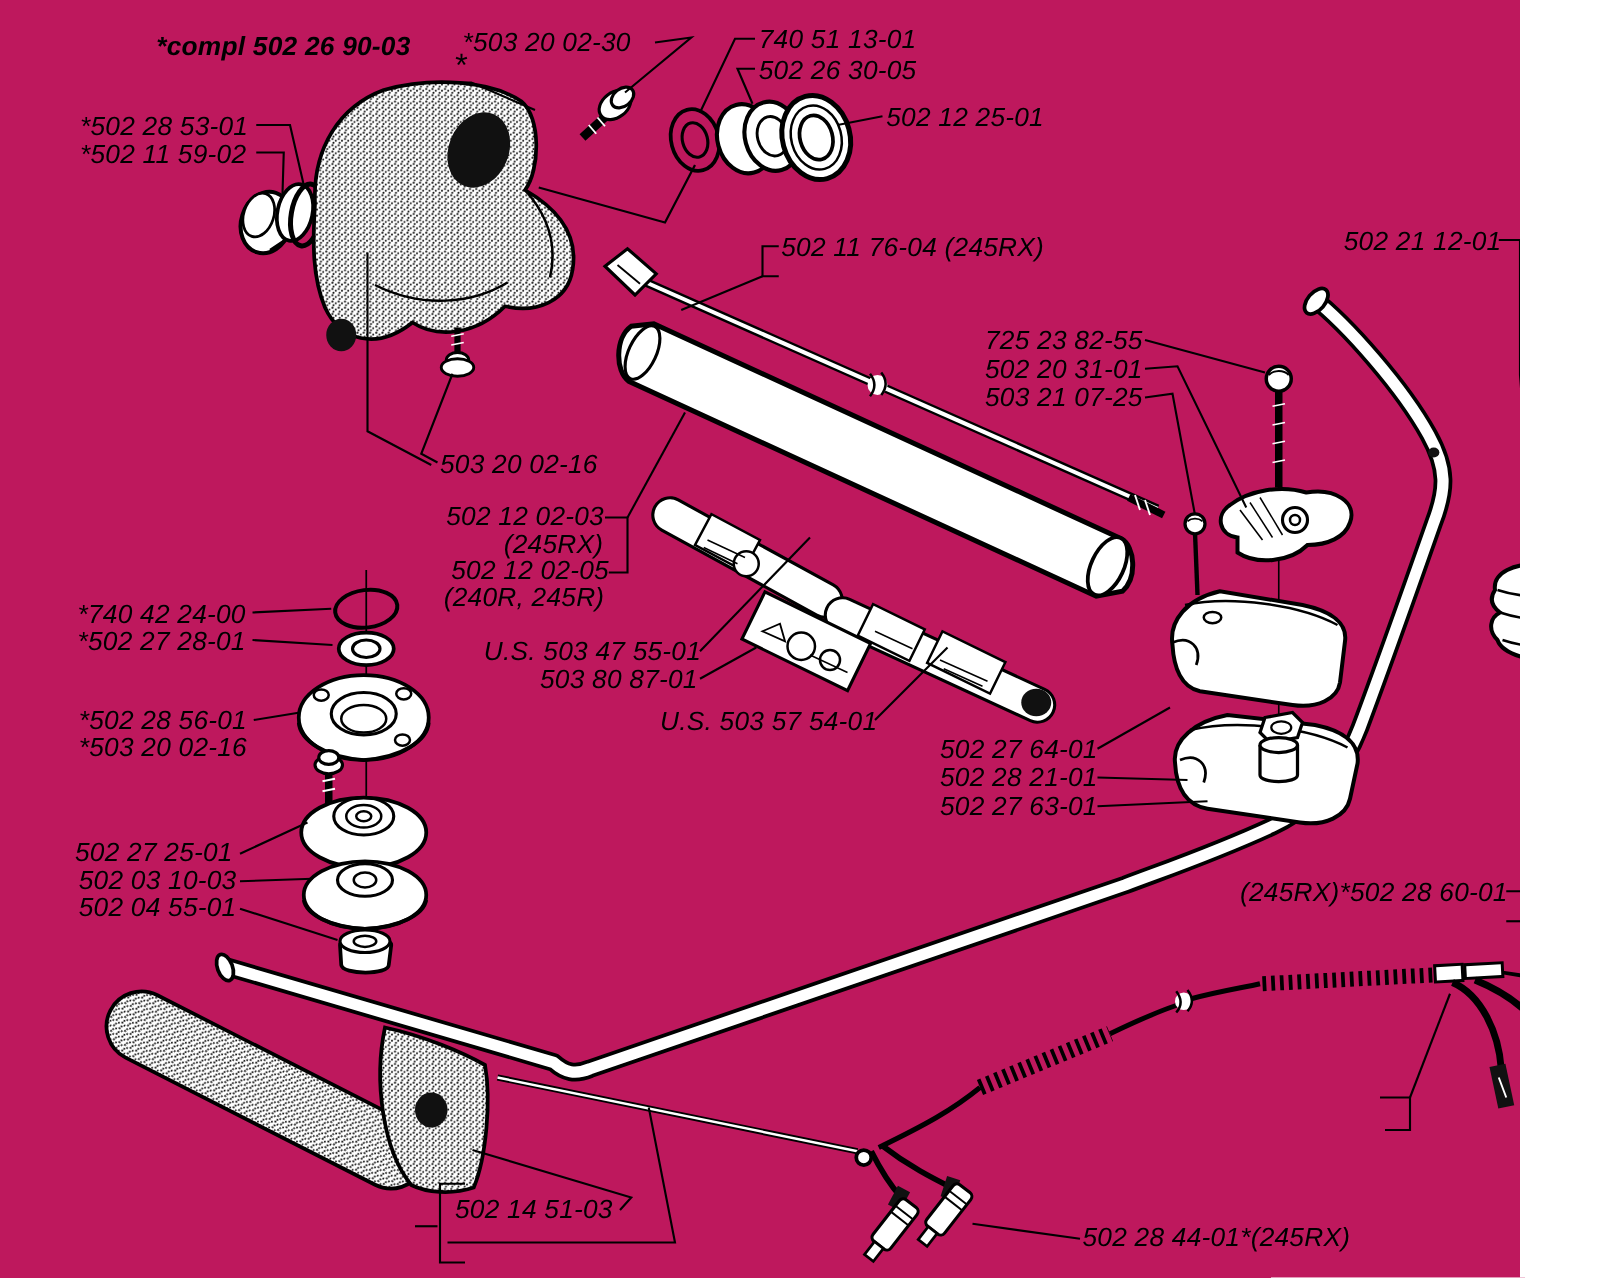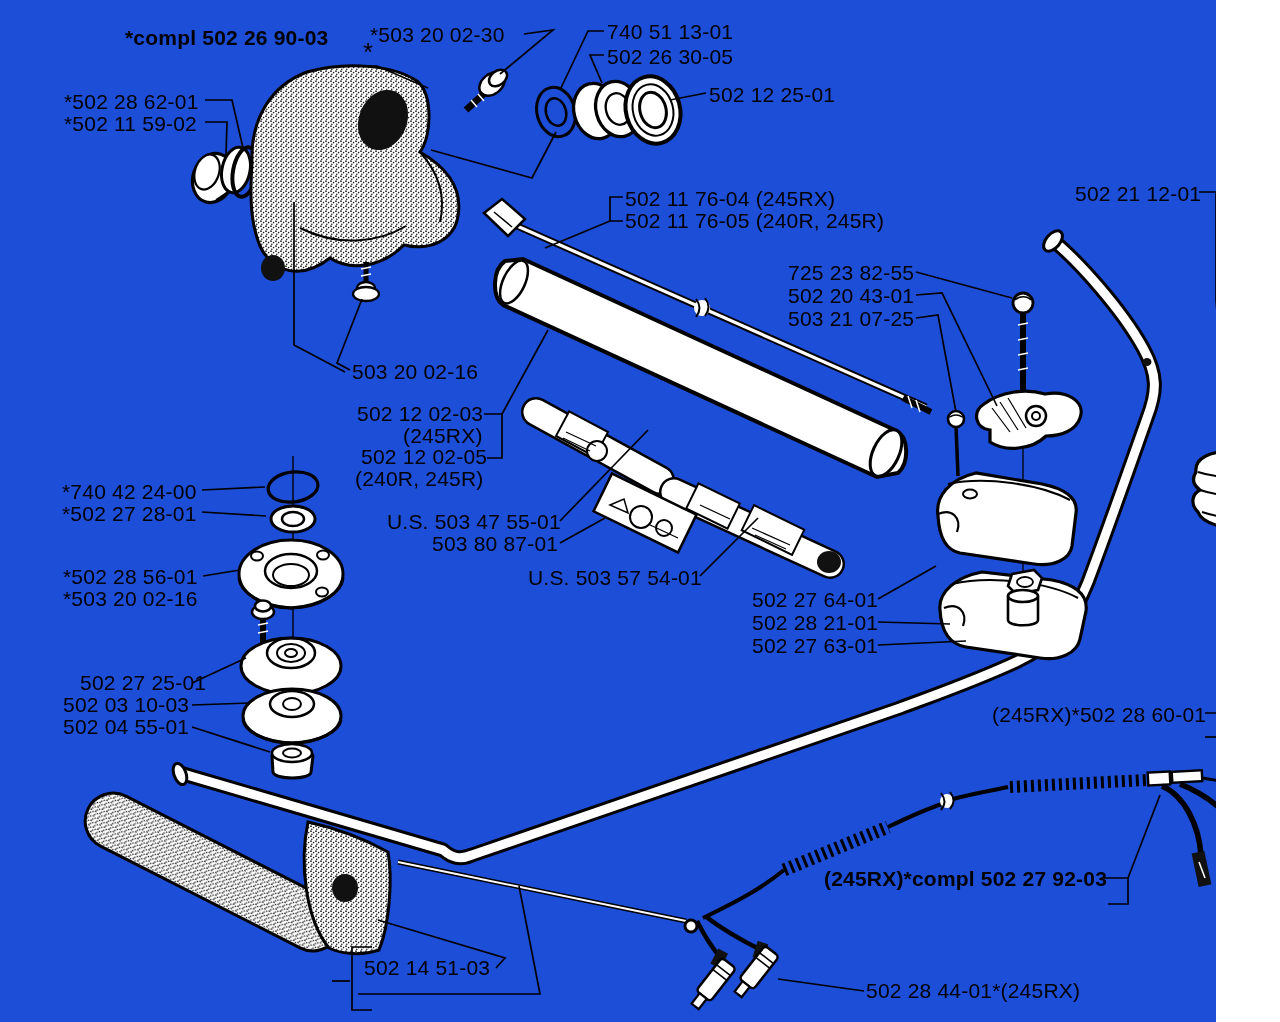--- a/index.html
+++ b/index.html
@@ -1,17 +1,17 @@
 <!DOCTYPE html>
 <html><head>
 <meta charset="utf-8">
 <style>
   html,body{margin:0;padding:0;background:#fff;}
-  #stage{position:relative;width:1216px;height:1022px;background:#1d4ed8;overflow:hidden;
-         font-family:"Liberation Sans", sans-serif;}
+  #stage{position:relative;width:1216px;height:1022px;background:#be185d;overflow:hidden;
+         font-family:"Liberation Sans", sans-serif;font-style:italic;}
   #art{position:absolute;left:0;top:0;}
   .lbl{position:absolute;font-size:21px;line-height:22px;color:#000;white-space:nowrap;
        font-family:"Liberation Sans", sans-serif;letter-spacing:0.2px;}
   .lbl.b{font-weight:700;}
   .ast{font-size:26px;line-height:20px;}
   #wm{position:absolute;left:312px;top:444px;font-family:"Liberation Serif", serif;
       font-weight:700;font-size:132px;line-height:132px;letter-spacing:-2px;
       mix-blend-mode:multiply;user-select:none;}
   #wm .tm{font-size:34px;vertical-align:58px;letter-spacing:0;font-family:"Liberation Sans",sans-serif;font-weight:400;}
 </style>
@@ -329,45 +329,43 @@
     <polyline points="864,991 778,979"></polyline>
   </g>
 </svg>
 
 <div class="lbl b" style="left:125px;top:27px">*compl 502 26 90-03</div>
 <div class="lbl" style="left:370px;top:24px">*503 20 02-30</div>
 <div class="lbl ast" style="left:363px;top:42px">*</div>
 <div class="lbl" style="left:607px;top:21px">740 51 13-01</div>
 <div class="lbl" style="left:607px;top:46px">502 26 30-05</div>
 <div class="lbl" style="left:709px;top:84px">502 12 25-01</div>
-<div class="lbl" style="left:64px;top:91px">*502 28 62-01</div>
+<div class="lbl" style="left:64px;top:91px">*502 28 53-01</div>
 <div class="lbl" style="left:64px;top:113px">*502 11 59-02</div>
 <div class="lbl" style="left:625px;top:188px">502 11 76-04 (245RX)</div>
-<div class="lbl" style="left:625px;top:210px">502 11 76-05 (240R, 245R)</div>
 <div class="lbl" style="left:1075px;top:183px">502 21 12-01</div>
 <div class="lbl" style="left:788px;top:262px">725 23 82-55</div>
-<div class="lbl" style="left:788px;top:285px">502 20 43-01</div>
+<div class="lbl" style="left:788px;top:285px">502 20 31-01</div>
 <div class="lbl" style="left:788px;top:308px">503 21 07-25</div>
 <div class="lbl" style="left:352px;top:361px">503 20 02-16</div>
 <div class="lbl" style="left:357px;top:403px">502 12 02-03</div>
 <div class="lbl" style="left:403px;top:425px">(245RX)</div>
 <div class="lbl" style="left:361px;top:446px">502 12 02-05</div>
 <div class="lbl" style="left:355px;top:468px">(240R, 245R)</div>
 <div class="lbl" style="left:62px;top:481px">*740 42 24-00</div>
 <div class="lbl" style="left:62px;top:503px">*502 27 28-01</div>
 <div class="lbl" style="left:387px;top:511px">U.S. 503 47 55-01</div>
 <div class="lbl" style="left:432px;top:533px">503 80 87-01</div>
 <div class="lbl" style="left:63px;top:566px">*502 28 56-01</div>
 <div class="lbl" style="left:63px;top:588px">*503 20 02-16</div>
 <div class="lbl" style="left:528px;top:567px">U.S. 503 57 54-01</div>
 <div class="lbl" style="left:752px;top:589px">502 27 64-01</div>
 <div class="lbl" style="left:752px;top:612px">502 28 21-01</div>
 <div class="lbl" style="left:752px;top:635px">502 27 63-01</div>
-<div class="lbl" style="left:80px;top:672px">502 27 25-01</div>
+<div class="lbl" style="left:60px;top:672px">502 27 25-01</div>
 <div class="lbl" style="left:63px;top:694px">502 03 10-03</div>
 <div class="lbl" style="left:63px;top:716px">502 04 55-01</div>
 <div class="lbl" style="left:992px;top:704px">(245RX)*502 28 60-01</div>
-<div class="lbl b" style="left:824px;top:868px">(245RX)*compl 502 27 92-03</div>
 <div class="lbl" style="left:364px;top:957px">502 14 51-03</div>
 <div class="lbl" style="left:866px;top:980px">502 28 44-01*(245RX)</div>
 
 
 </div>
 
 </body></html>

